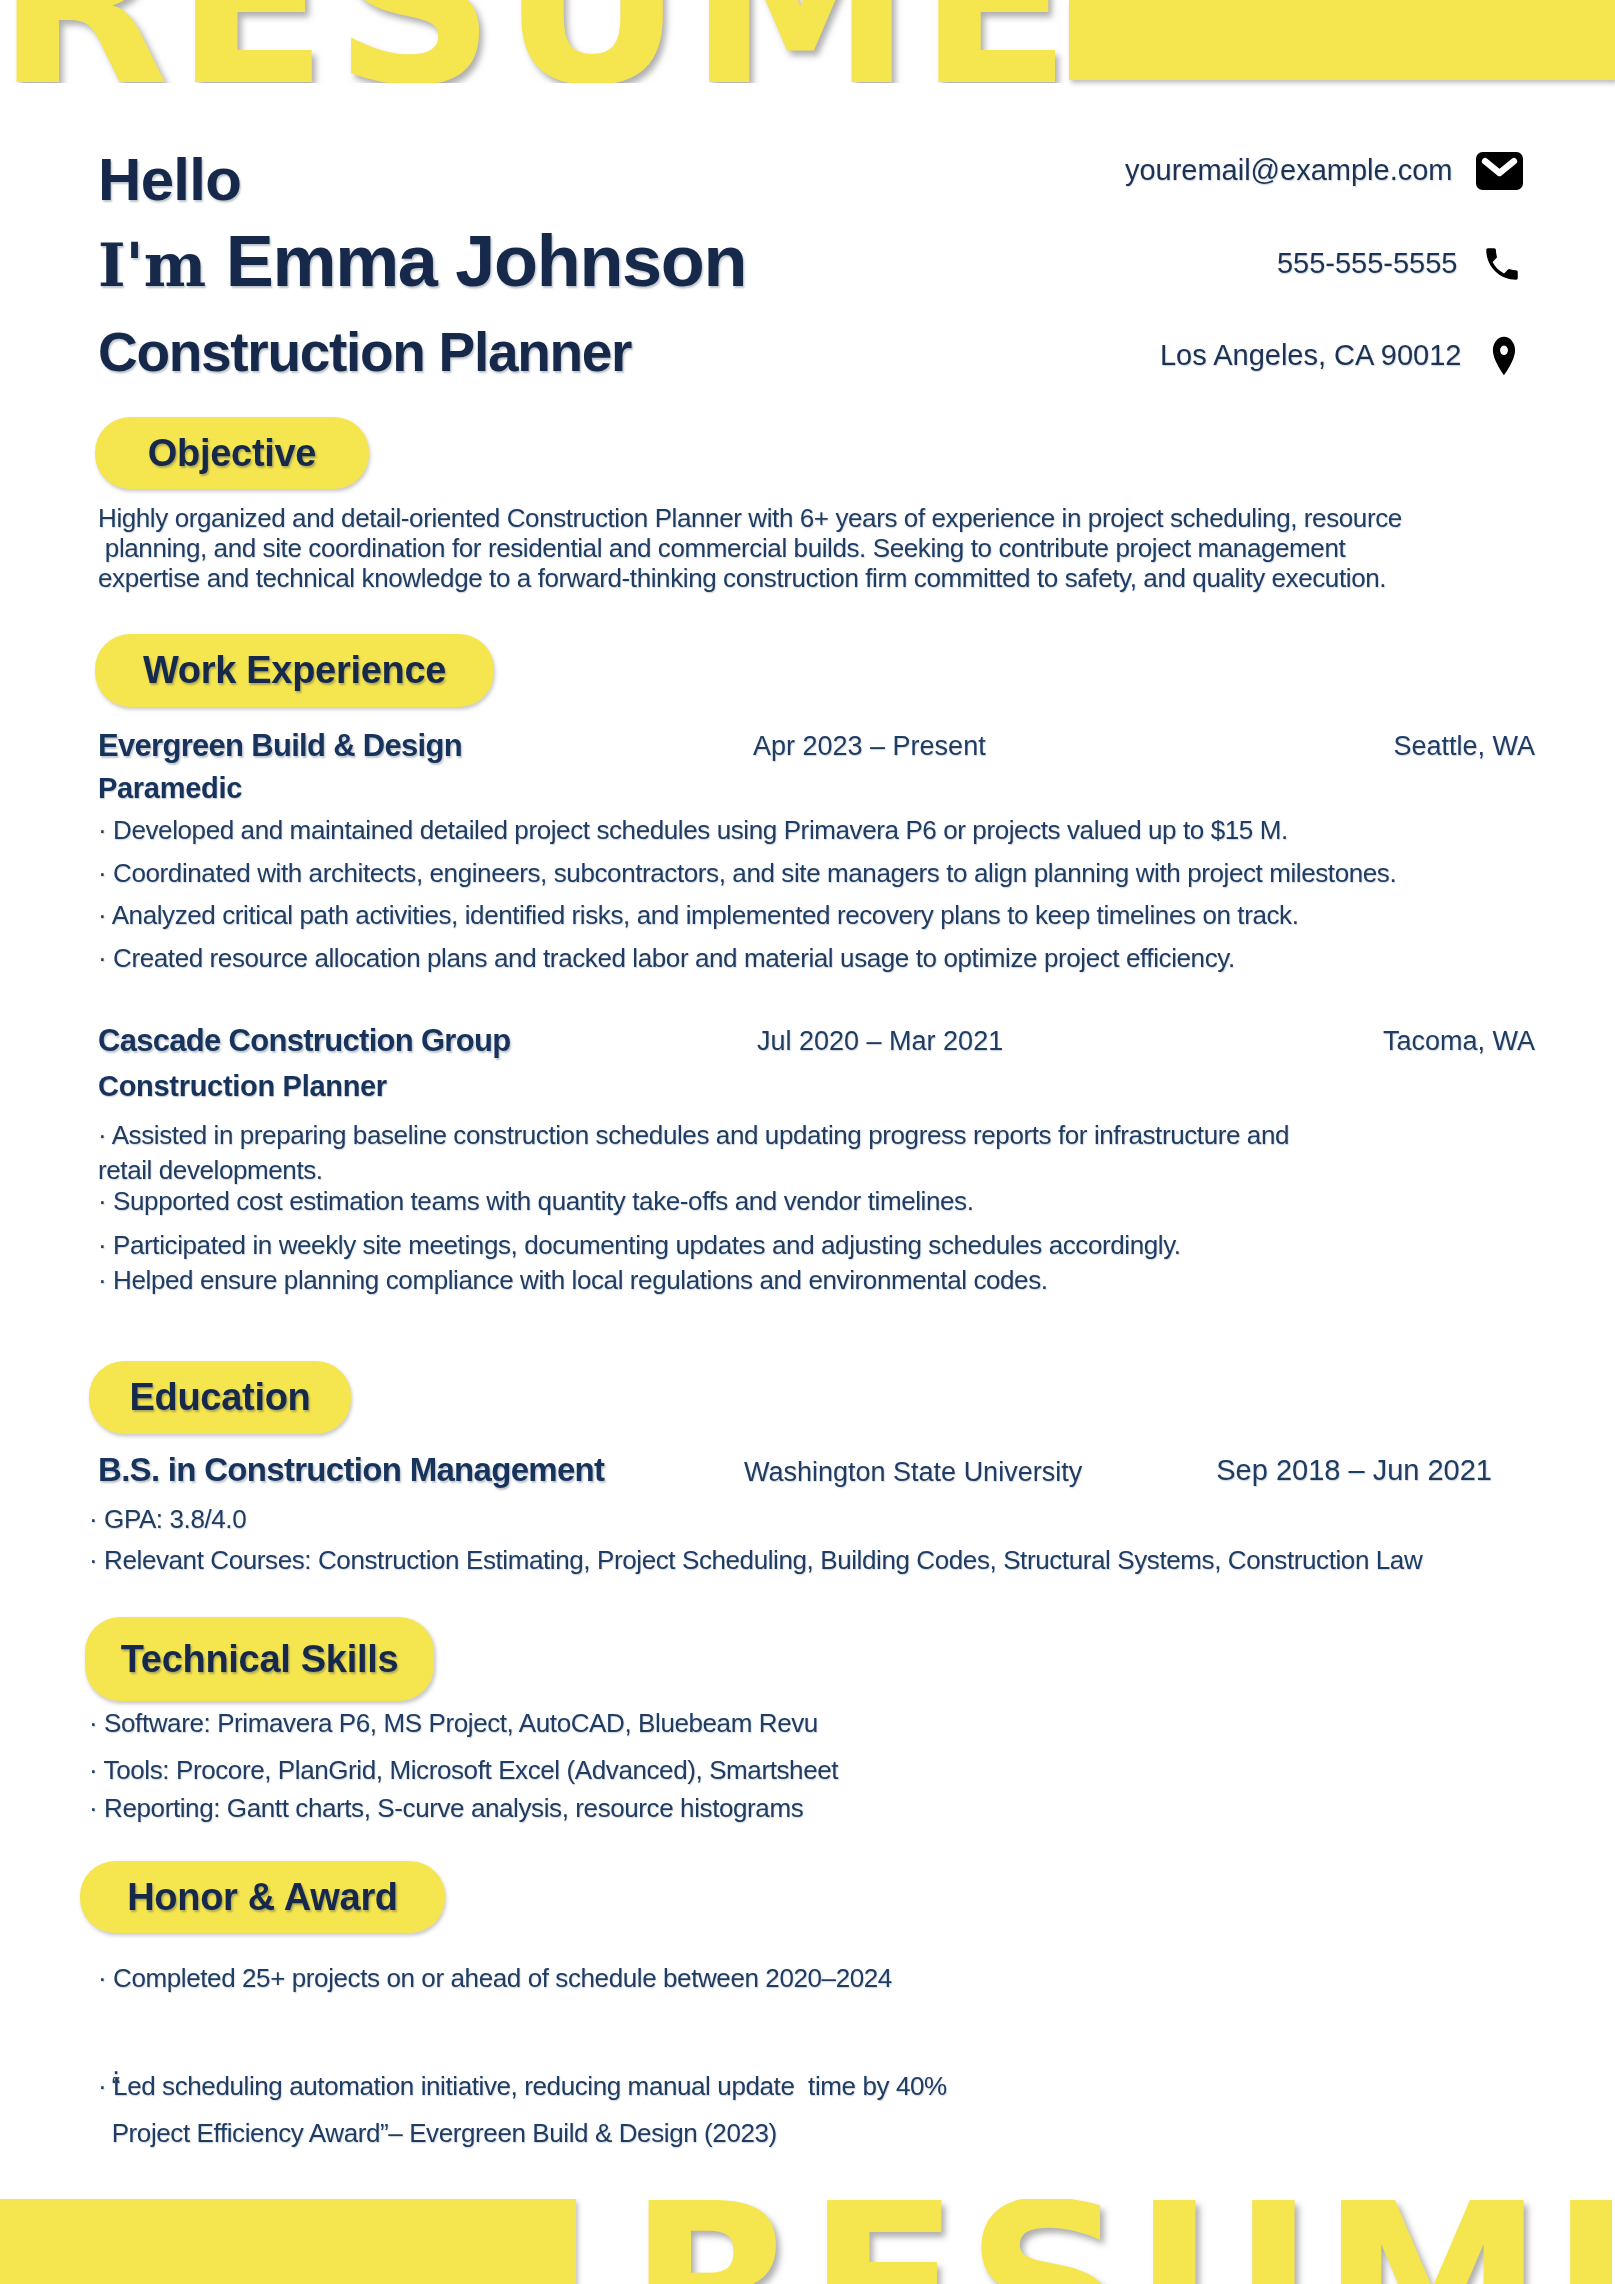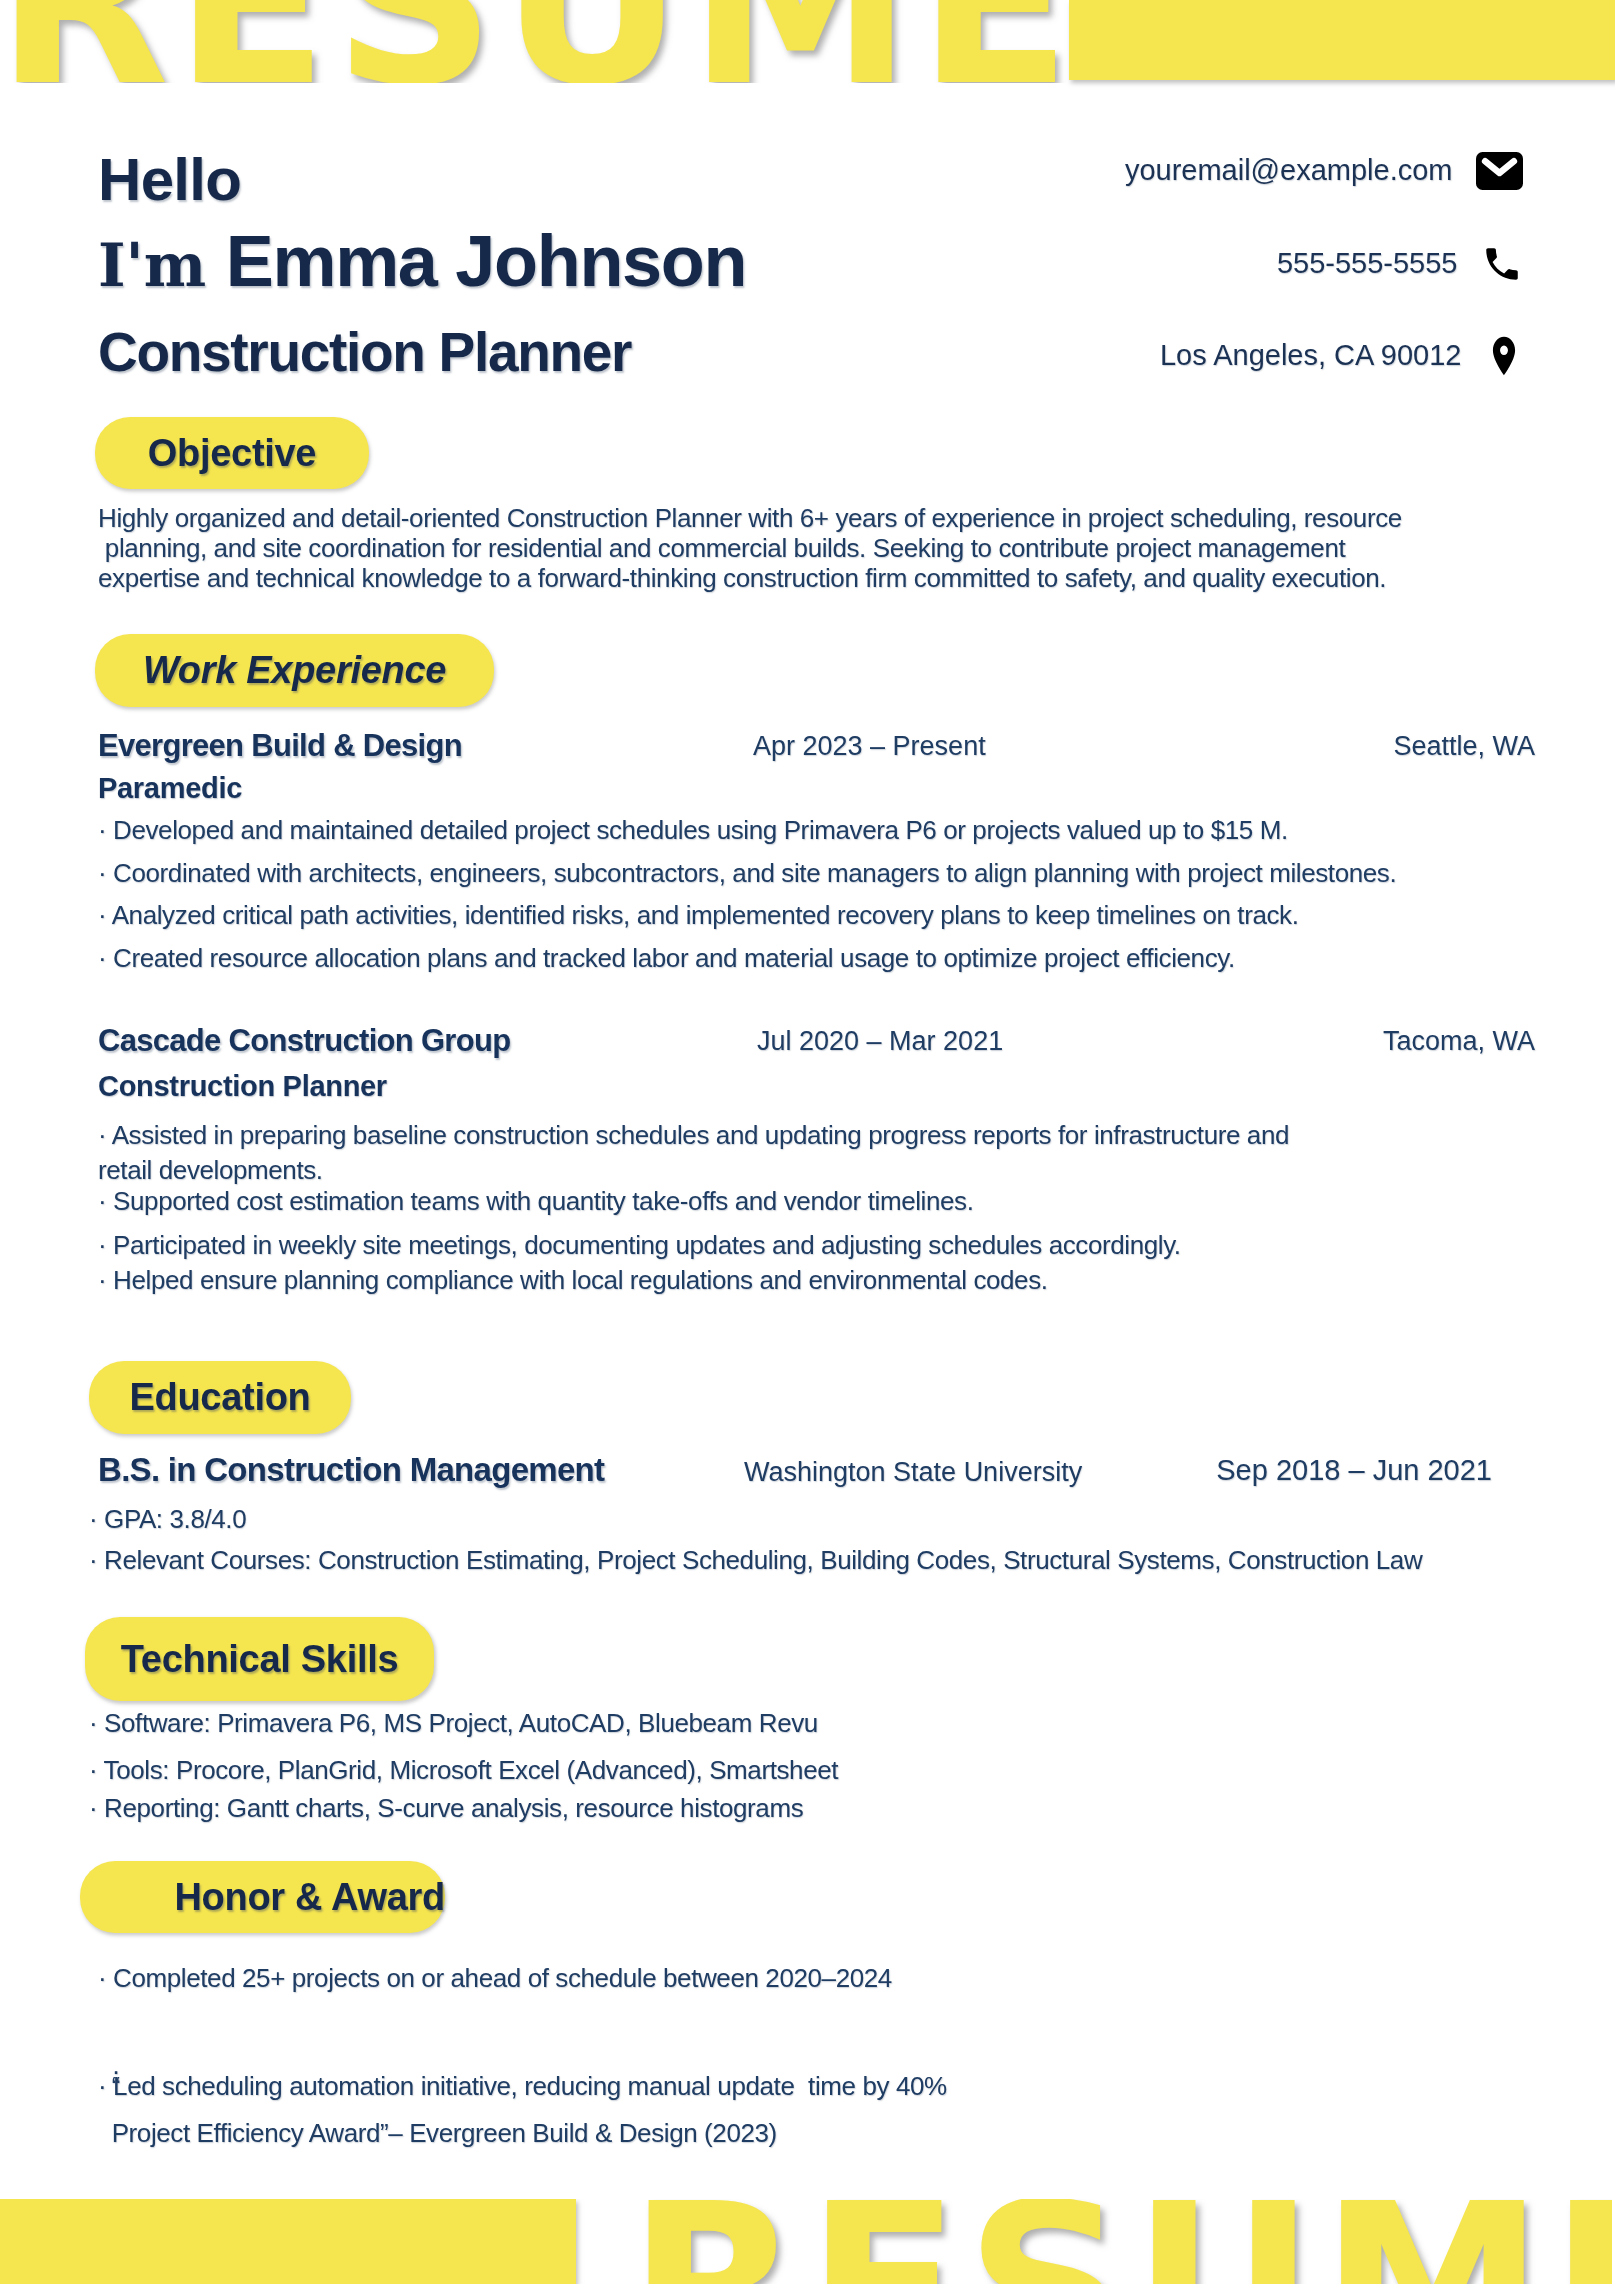--- a/index.html
+++ b/index.html
@@ -43,24 +43,24 @@
   .contact-text{font-size:29px;color:#1B3254;white-space:pre;
     text-shadow:0.7px 1.3px 1.3px rgba(80,95,120,0.3);}
   .cicon{flex:none;display:block;}
   
   .pill{position:absolute;background:var(--yellow);border-radius:35px;
     display:flex;align-items:center;justify-content:center;
     color:var(--navy-dark);font-weight:700;font-size:38px;letter-spacing:-0.3px;white-space:pre;
     text-shadow:1.3px 2px 2px rgba(70,80,100,0.4);
     box-shadow:1.3px 2.6px 3.9px rgba(140,140,140,0.45);}
   .pill-objective{left:95px;top:417px;width:274px;height:72px;}
-  .pill-work{left:95px;top:634px;width:399px;height:73px;font-style:italic;}
+  .pill-work{left:95px;top:634px;width:399px;height:73px;}
   .pill-education{left:89px;top:1361px;width:262px;height:73px;}
   .pill-skills{left:85px;top:1617px;width:349px;height:84px;}
-  .pill-honors{left:80px;top:1861px;width:365px;height:72px;justify-content:flex-end;}
+  .pill-honors{left:80px;top:1861px;width:365px;height:72px;}
   
   .t{position:absolute;color:var(--navy-body);font-size:26px;line-height:31px;
     letter-spacing:-0.4px;white-space:pre;
     text-shadow:0.7px 1.3px 1.3px rgba(80,95,120,0.3);}
   .t-multi{white-space:pre-wrap;width:1499px;}
   .objective-body{left:98px;top:503px;line-height:30px;}
   .company{position:absolute;left:98px;font-size:31px;line-height:37px;font-weight:700;
     color:#17335C;letter-spacing:-0.7px;white-space:pre;
     text-shadow:1.3px 2px 2px rgba(70,85,110,0.35);}
   .jobdate{position:absolute;font-size:27px;line-height:31px;color:var(--navy-body);white-space:pre;

